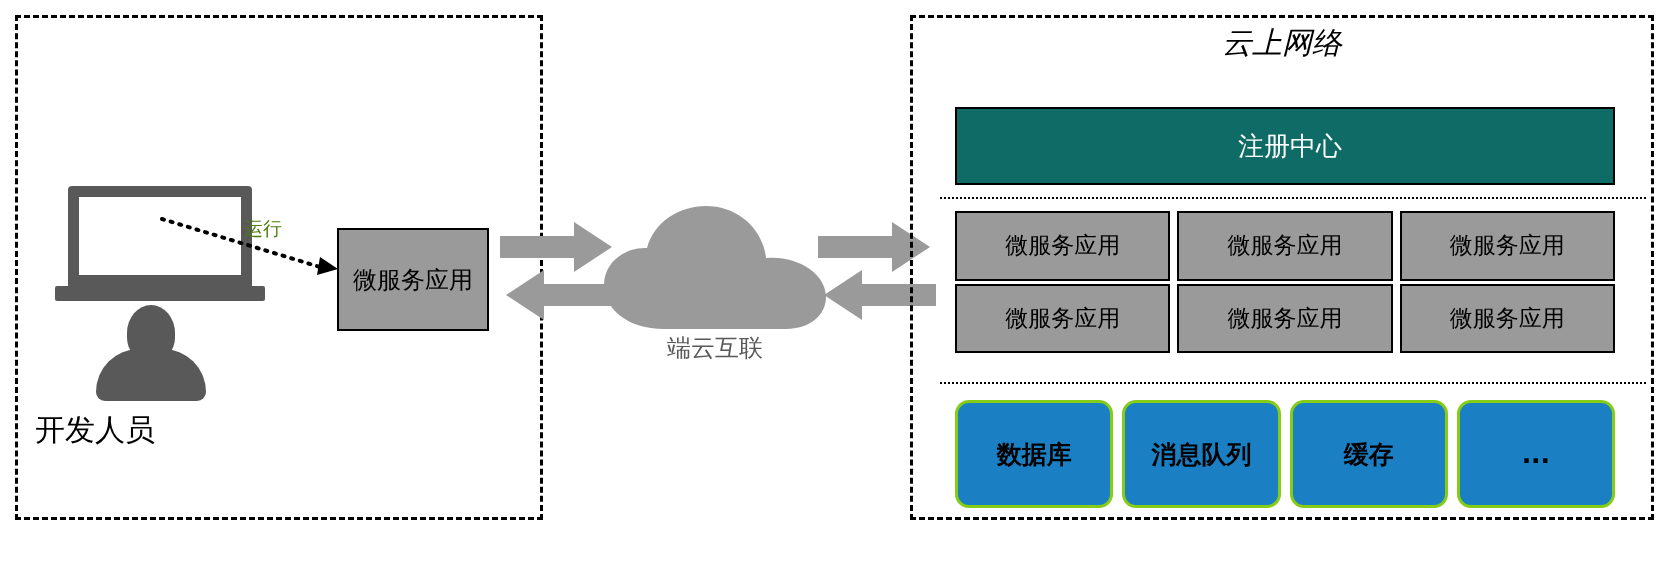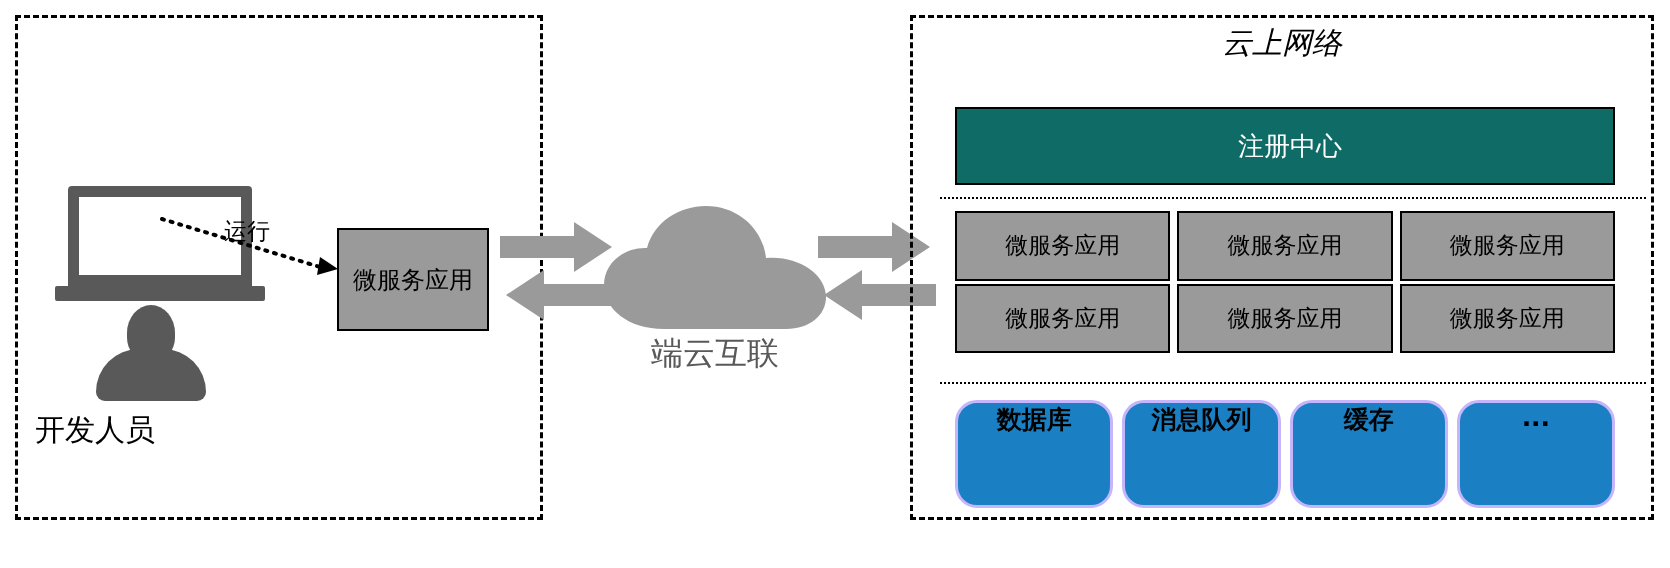--- a/index.html
+++ b/index.html
@@ -119,24 +119,24 @@
   #run-arrow-svg {
     position: absolute;
     left: 160px;
     top: 215px;
     width: 180px;
     height: 70px;
     overflow: visible;
   }
   #run-label {
     position: absolute;
-    left: 224px;
+    left: 244px;
     top: 216px;
-    font-size: 23px;
-    color: #000000;
+    font-size: 19px;
+    color: #4d7c0f;
     white-space: nowrap;
   }
 
   
   .ms-box {
     position: absolute;
     background: #9a9a9a;
     border: 2px solid #000000;
     box-sizing: border-box;
     display: flex;
@@ -155,21 +155,21 @@
     top: 205px;
     width: 230px;
     height: 125px;
   }
   #cloud-label {
     position: absolute;
     left: 600px;
     top: 332px;
     width: 230px;
     text-align: center;
-    font-size: 32px;
+    font-size: 24px;
     color: #595959;
     white-space: nowrap;
   }
 
   
   .arrow-svg { position: absolute; overflow: visible; }
   #arrows-left  { left: 500px; top: 222px; width: 118px; height: 100px; }
   #arrows-right { left: 818px; top: 222px; width: 118px; height: 100px; }
 
   
@@ -229,24 +229,25 @@
     left: 955px;
     top: 400px;
     width: 660px;
     height: 108px;
     display: flex;
     gap: 9px;
   }
   .svc-box {
     flex: 1 1 0;
     background: #1a7fc3;
-    border: 3px solid #c4b5fd;
-    border-radius: 22px;
-    box-sizing: border-box;
-    display: flex;
+    border: 3px solid #84cc16;
+    border-radius: 14px;
+    box-sizing: border-box;
+    display: flex;
+    align-items: center;
     justify-content: center;
     font-size: 25px;
     font-weight: bold;
     color: #000000;
     white-space: nowrap;
   }
 </style>
 </head>
 <body>
 

